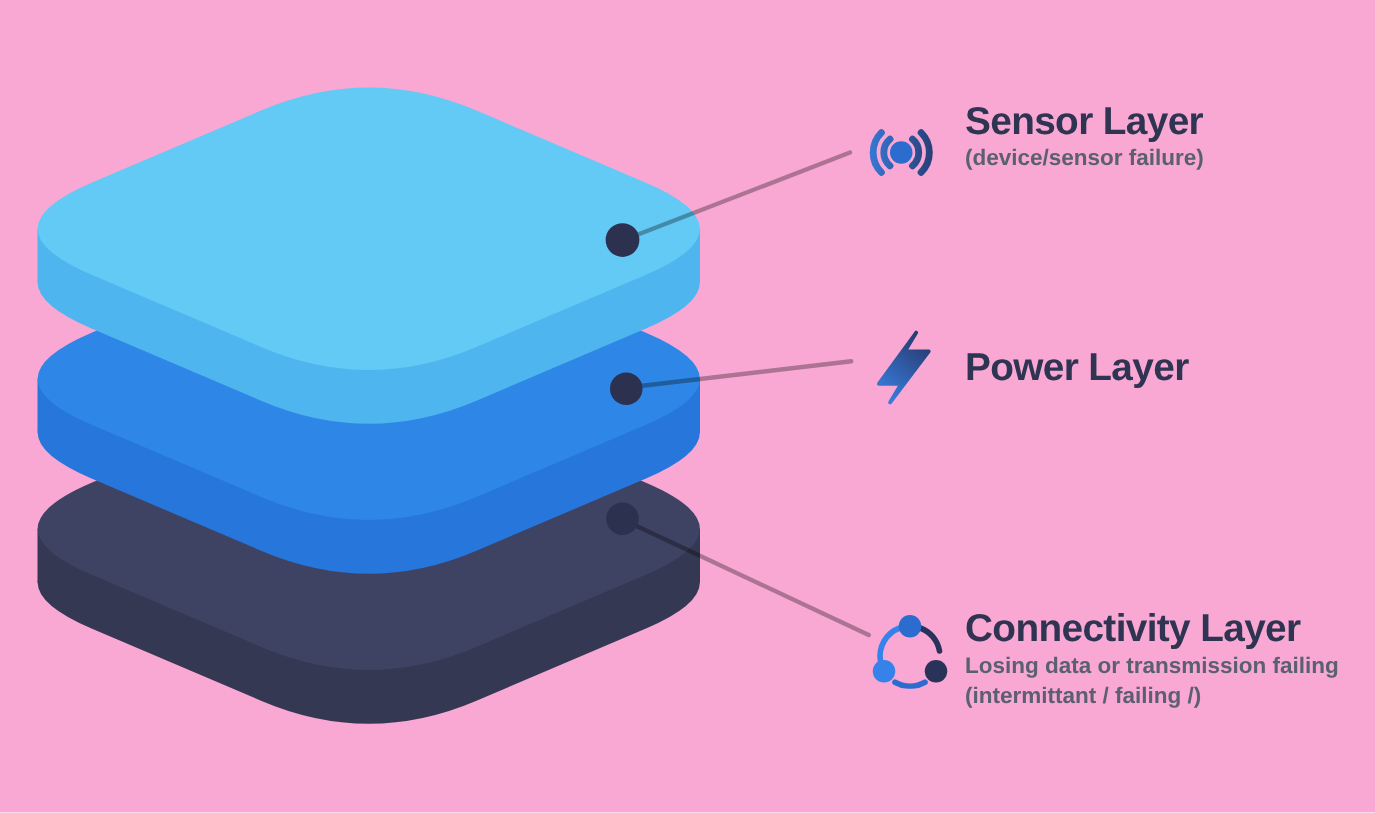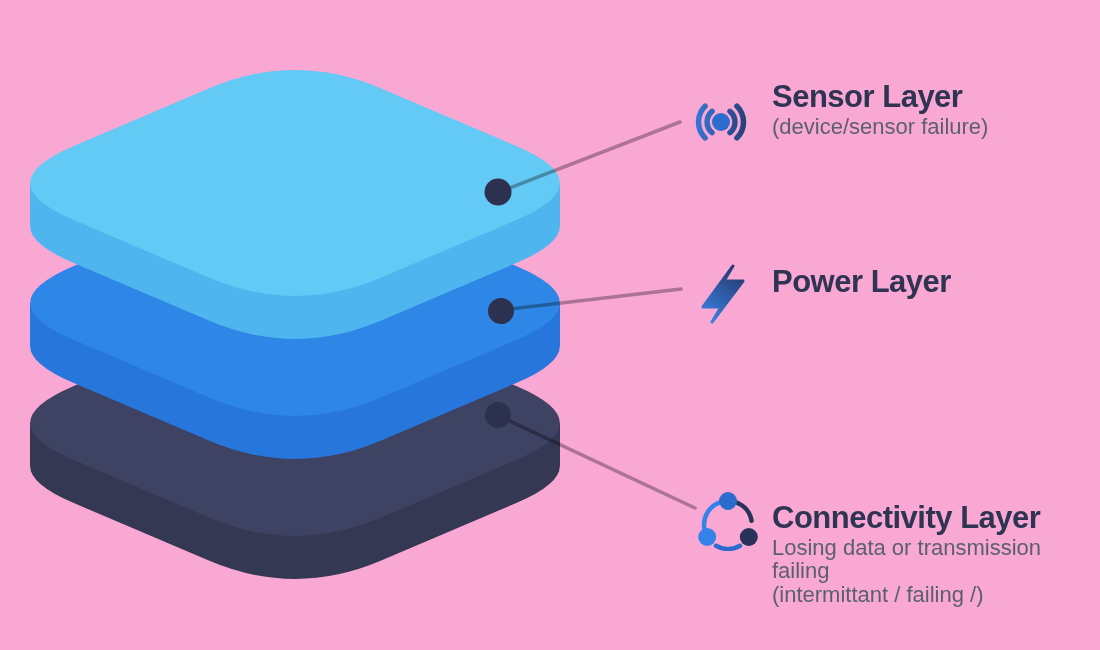--- a/index.html
+++ b/index.html
@@ -9,21 +9,21 @@
   }
   .stack-svg{position:absolute;left:0;top:0;}
   .label-block{position:absolute;width:420px;}
   .label-icon{position:absolute;}
   .label-text{position:absolute;left:89px;top:0;}
   .layer-title{
     margin:0;font-size:31px;font-weight:bold;letter-spacing:-0.5px;
     color:#2e3451;line-height:34px;
   }
   .layer-subtitle{
-    margin:1px 0 0 0;font-size:22px;color:#5b6070;line-height:23px;font-weight:normal;
+    margin:1px 0 0 0;font-size:18px;color:#5b6070;line-height:23px;font-weight:bold;
   }
   .layer-subtitle:empty{display:none;}
   .callout-line{mix-blend-mode:multiply;}
 </style>
 </head>
 <body>
 
 <div class="stage">
 
   <svg class="stack-svg" width="1100" height="650" viewBox="0 0 1100 650">
@@ -85,37 +85,37 @@
   <div class="label-block" style="left:683px;top:261px;">
     <svg class="label-icon" style="left:16px;top:3px;" width="48" height="60" viewBox="0 0 48 60">
       <defs>
         <linearGradient id="gradBolt" gradientUnits="userSpaceOnUse" x1="2" y1="58" x2="46" y2="2">
           <stop offset="0" stop-color="#3a86ec"></stop>
           <stop offset="1" stop-color="#253160"></stop>
         </linearGradient>
       </defs>
       <path fill="url(#gradBolt)" stroke="url(#gradBolt)" stroke-width="3" stroke-linejoin="round" d="M34,2 L4,43 H22 L13,58 L44,17 H25 L34,2 Z"></path>
     </svg>
-    <div class="label-text" style="top:4px;">
+    <div class="label-text" style="top:16px;">
       <h2 class="layer-title">Power Layer</h2>
 
     </div>
   </div>
 
   <div class="label-block" style="left:683px;top:479px;">
     <svg class="label-icon" style="left:14px;top:10px;" width="62" height="62" viewBox="0 0 62 62">
       <g stroke-width="4.5" stroke-linecap="round" fill="none">
         <path d="M7.4,40.2 A24,24 0 0 1 22.8,13.4" stroke="#3583ea"></path>
         <path d="M43,56.8 A24,24 0 0 1 19,56.8" stroke="#2d6ccf"></path>
         <path d="M39.2,13.4 A24,24 0 0 1 54.6,31.8" stroke="#29335a"></path>
       </g>
       <circle cx="31" cy="12" r="9" fill="#2d6ccf"></circle>
       <circle cx="10.2" cy="48" r="9" fill="#3583ea"></circle>
       <circle cx="51.8" cy="48" r="9" fill="#29335a"></circle>
     </svg>
-    <div class="label-text" style="top:22px;">
+    <div class="label-text" style="top:7px;">
       <h2 class="layer-title">Connectivity Layer</h2>
       <p class="layer-subtitle">Losing data or transmission failing</p>
       <p class="layer-subtitle">(intermittant / failing /)</p>
     </div>
   </div>
 
 </div>
 
 </body></html>

